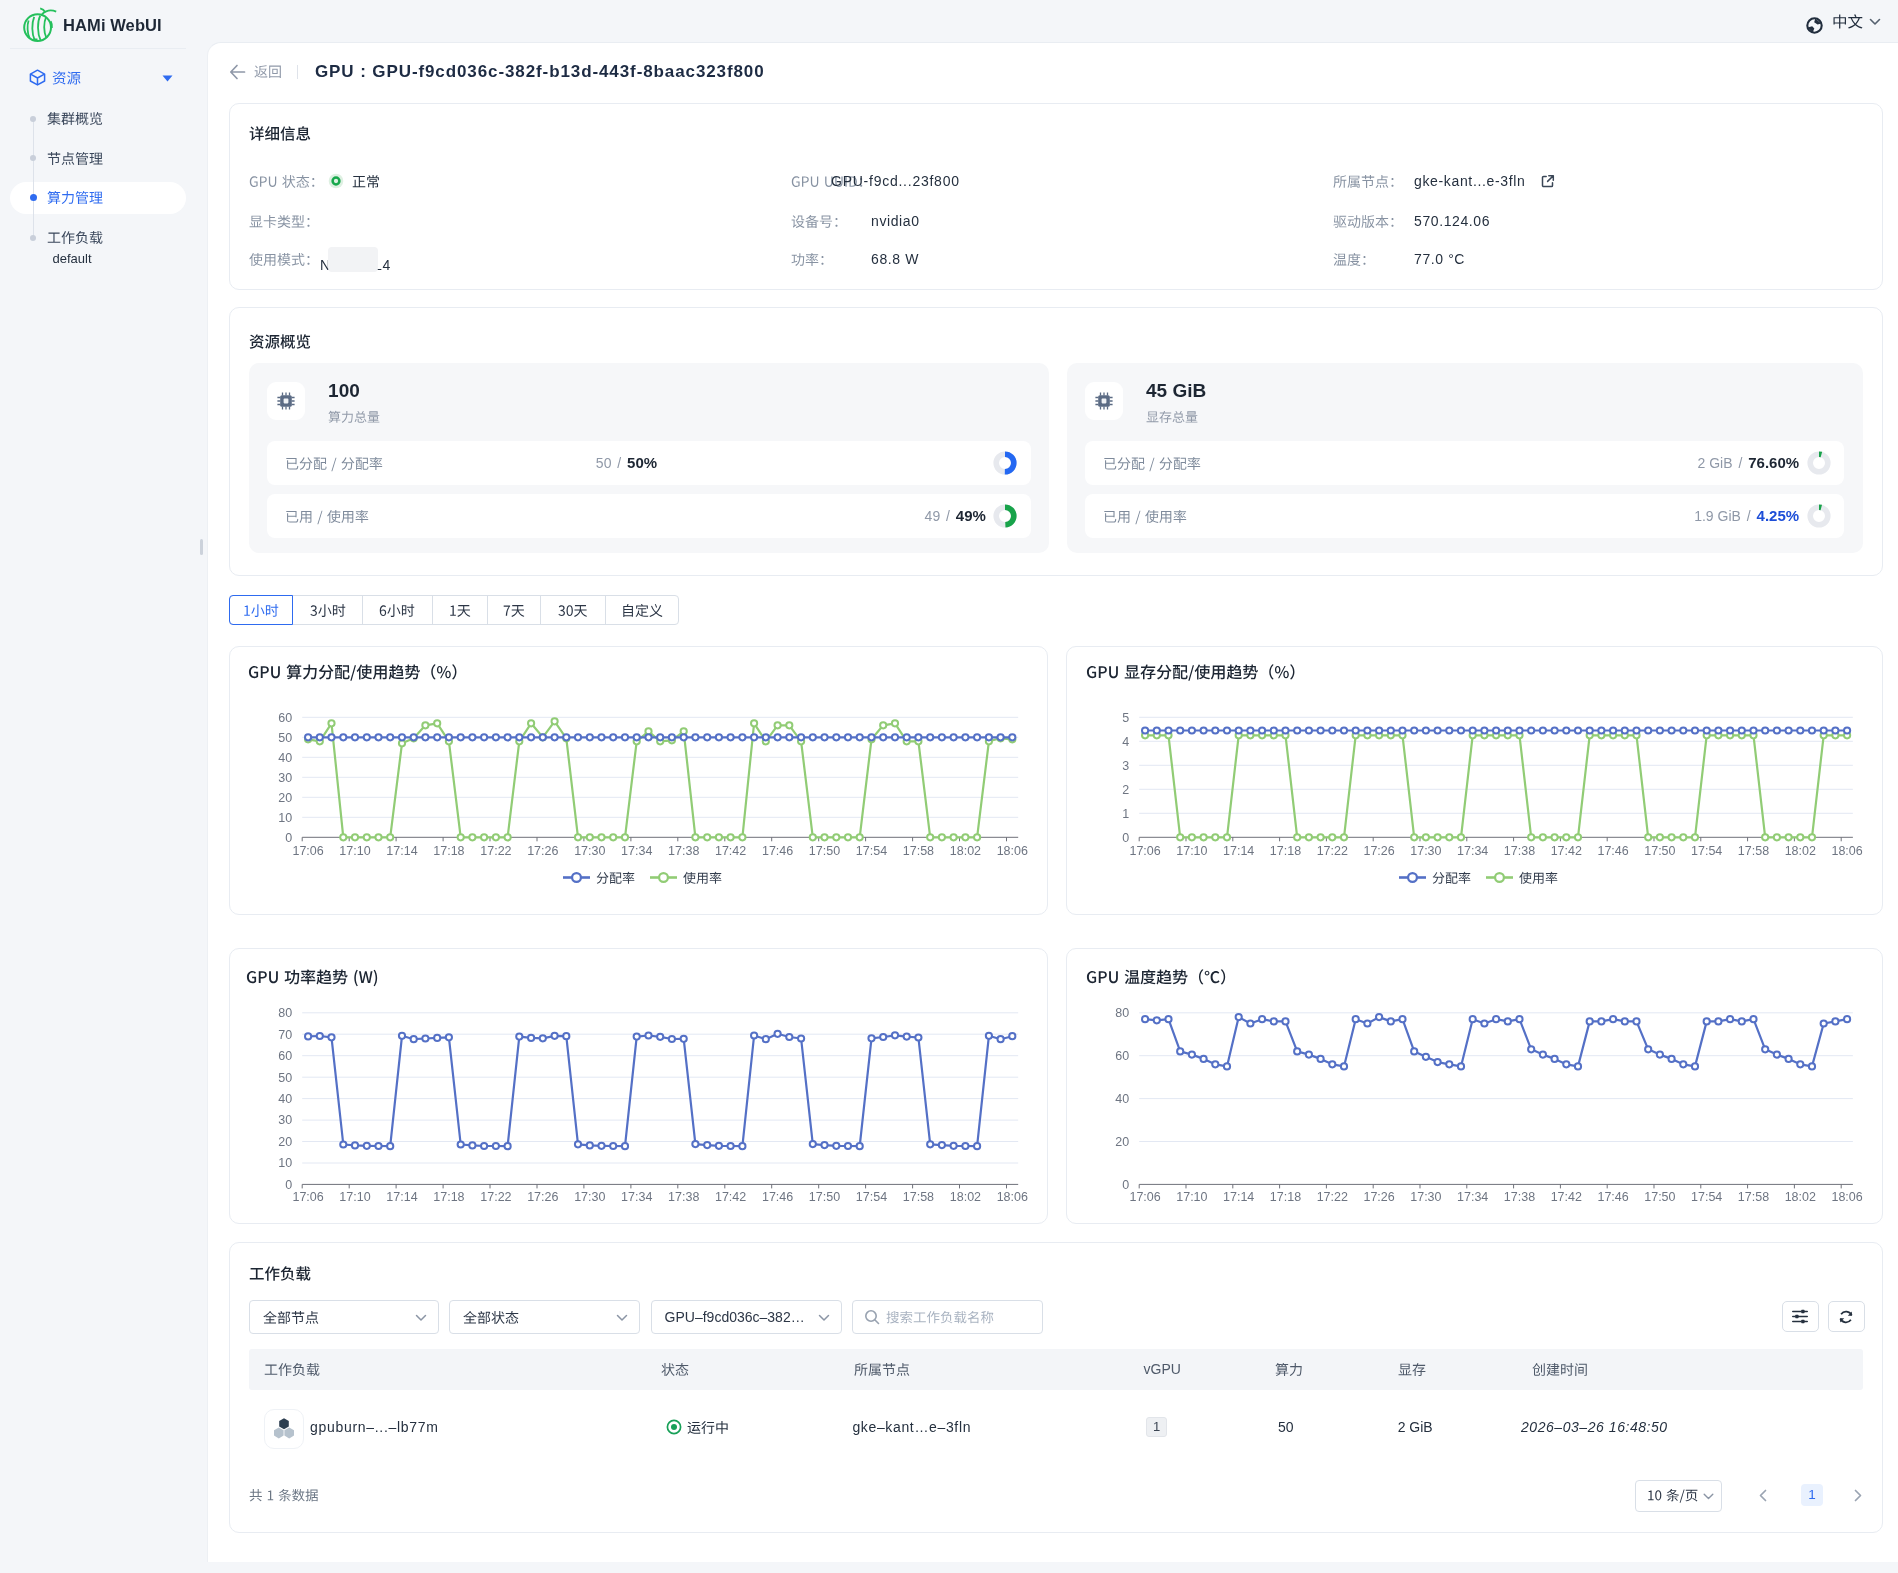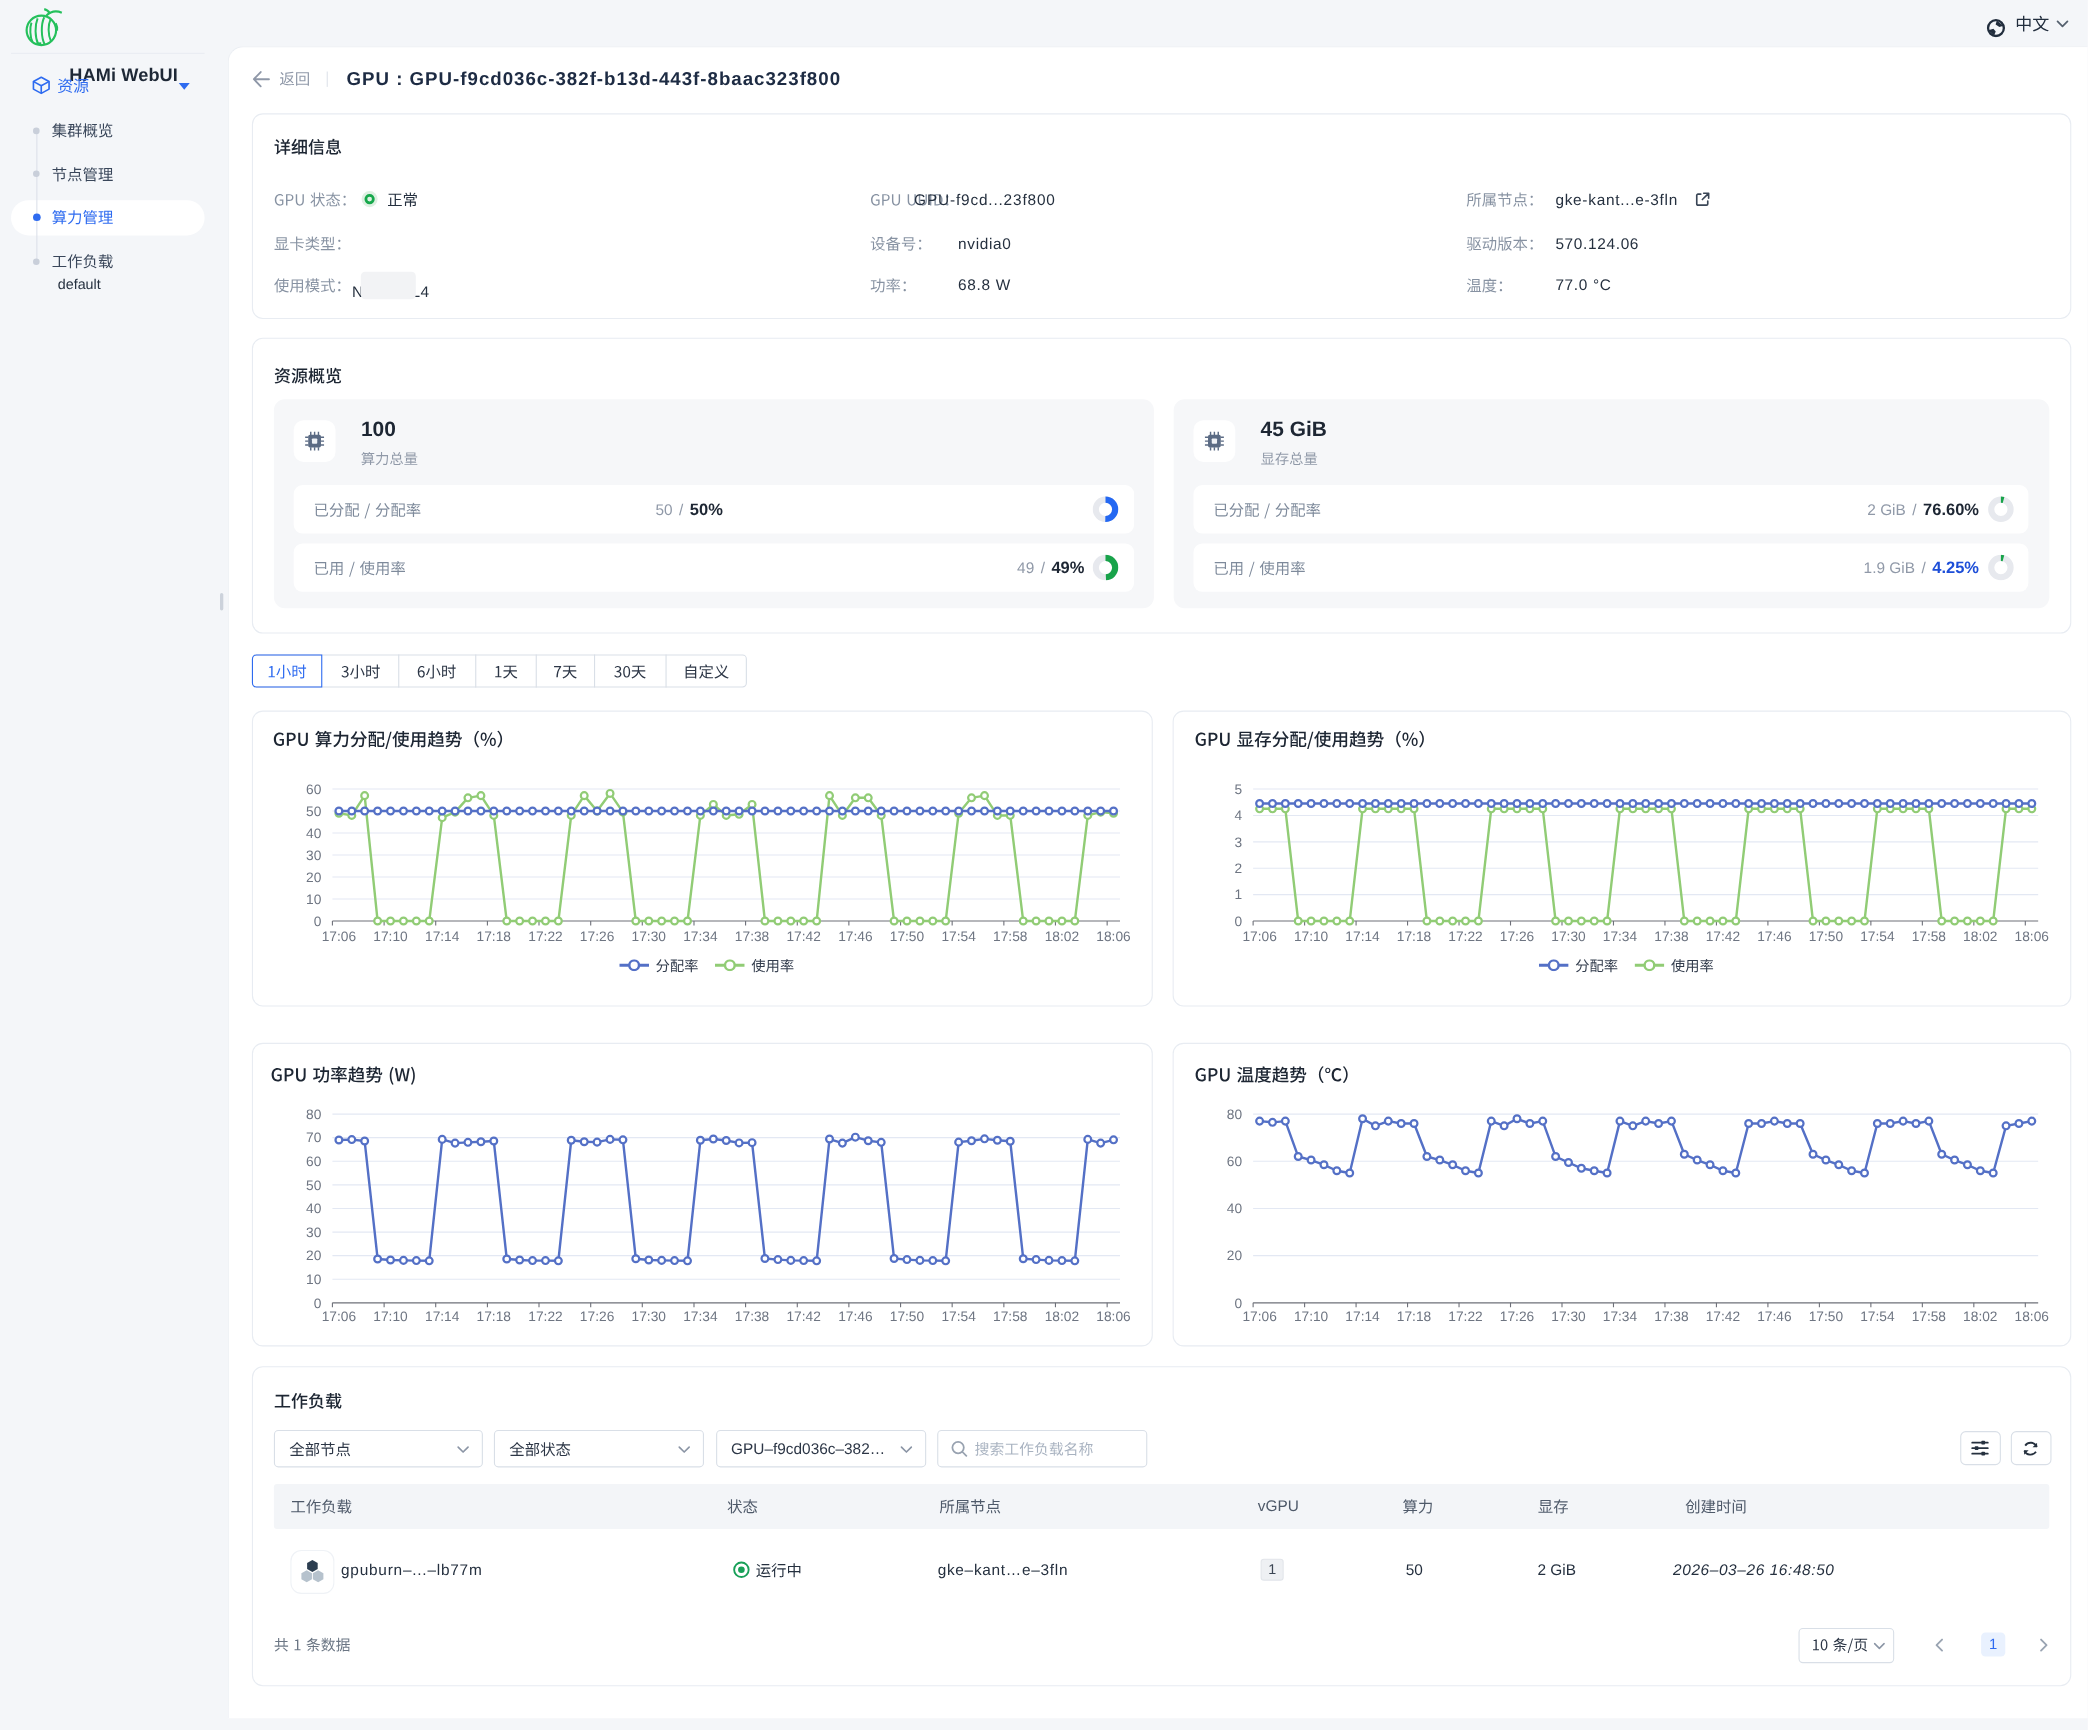--- a/index.html
+++ b/index.html
@@ -5,21 +5,21 @@
 <circle cx="17.6" cy="21.6" r="13.4" fill="none" stroke="#25c05c" stroke-width="2"></circle>
 <path d="M8.6 14.5 C7 19 7.2 27.5 9.6 32.2" fill="none" stroke="#25c05c" stroke-width="1.8"></path>
 <path d="M14.2 10.8 C11.6 17 11.6 27.8 14.8 34.4" fill="none" stroke="#25c05c" stroke-width="1.8"></path>
 <path d="M17.5 33.2 L13.2 33.4" fill="none" stroke="#25c05c" stroke-width="1.6"></path>
 <path d="M20.2 9.7 C17.2 16 17.2 27.5 20.7 34.7" fill="none" stroke="#25c05c" stroke-width="1.8"></path>
 <path d="M26.1 11.2 C23.6 16.5 23.4 25.5 26.4 31.8" fill="none" stroke="#25c05c" stroke-width="1.8"></path>
 <path d="M30.7 15.2 C31.8 17.2 32.2 19.5 31.9 21.8" fill="none" stroke="#25c05c" stroke-width="1.8"></path>
 <path d="M22 8.3 C26 4.4 31.5 3.6 36.2 5.6" fill="none" stroke="#25c05c" stroke-width="1.9"></path>
 <path d="M25.3 6.2 C24.2 4.2 22.3 2.8 20.2 2.3" fill="none" stroke="#25c05c" stroke-width="1.9"></path>
 </svg>
-<div style="position:absolute;top:12.6px;font-family:'Liberation Sans',sans-serif;font-size:16.5px;font-weight:700;color:#1e2836;line-height:24.8px;white-space:nowrap;letter-spacing:0.1px;left:63.0px;margin-top:44px;">HAMi WebUI</div>
+<div style="position:absolute;top:12.6px;font-family:'Liberation Sans',sans-serif;font-size:16.5px;font-weight:700;color:#1e2836;line-height:24.8px;white-space:nowrap;letter-spacing:0.1px;left:63.0px;">HAMi WebUI</div>
 <svg style="position:absolute;left:1806.0px;top:17.0px;" width="17.0" height="17.0" viewBox="0 0 17.0 17.0">
 <circle cx="8.5" cy="8.5" r="7.2" fill="none" stroke="#222e3e" stroke-width="2.1"></circle>
 <path d="M1.6 10.5 L6.2 9.2 L8.3 11.6 L6.8 15.3" fill="#222e3e" stroke="none"></path>
 <path d="M9.3 1.6 L8.2 5.2 L11.6 7.6 L15.3 6.4" fill="#222e3e" stroke="none"></path>
 </svg>
 <div style="position:absolute;left:1832.0px;top:10.5px;width:31.0px;height:21.7px">
     <svg class="t" width="31.0" height="21.7" viewBox="0 0 31.0 21.7" style="overflow:visible">
       <path transform="translate(0.0,16.4) scale(0.015500,-0.015500)" d="M458 840V661H96V186H171V248H458V-79H537V248H825V191H902V661H537V840ZM171 322V588H458V322ZM825 322H537V588H825Z" fill="#222e3e"></path>
       <path transform="translate(15.5,16.4) scale(0.015500,-0.015500)" d="M423 823C453 774 485 707 497 666L580 693C566 734 531 799 501 847ZM50 664V590H206C265 438 344 307 447 200C337 108 202 40 36 -7C51 -25 75 -60 83 -78C250 -24 389 48 502 146C615 46 751 -28 915 -73C928 -52 950 -20 967 -4C807 36 671 107 560 201C661 304 738 432 796 590H954V664ZM504 253C410 348 336 462 284 590H711C661 455 592 344 504 253Z" fill="#222e3e"></path>
     </svg>

